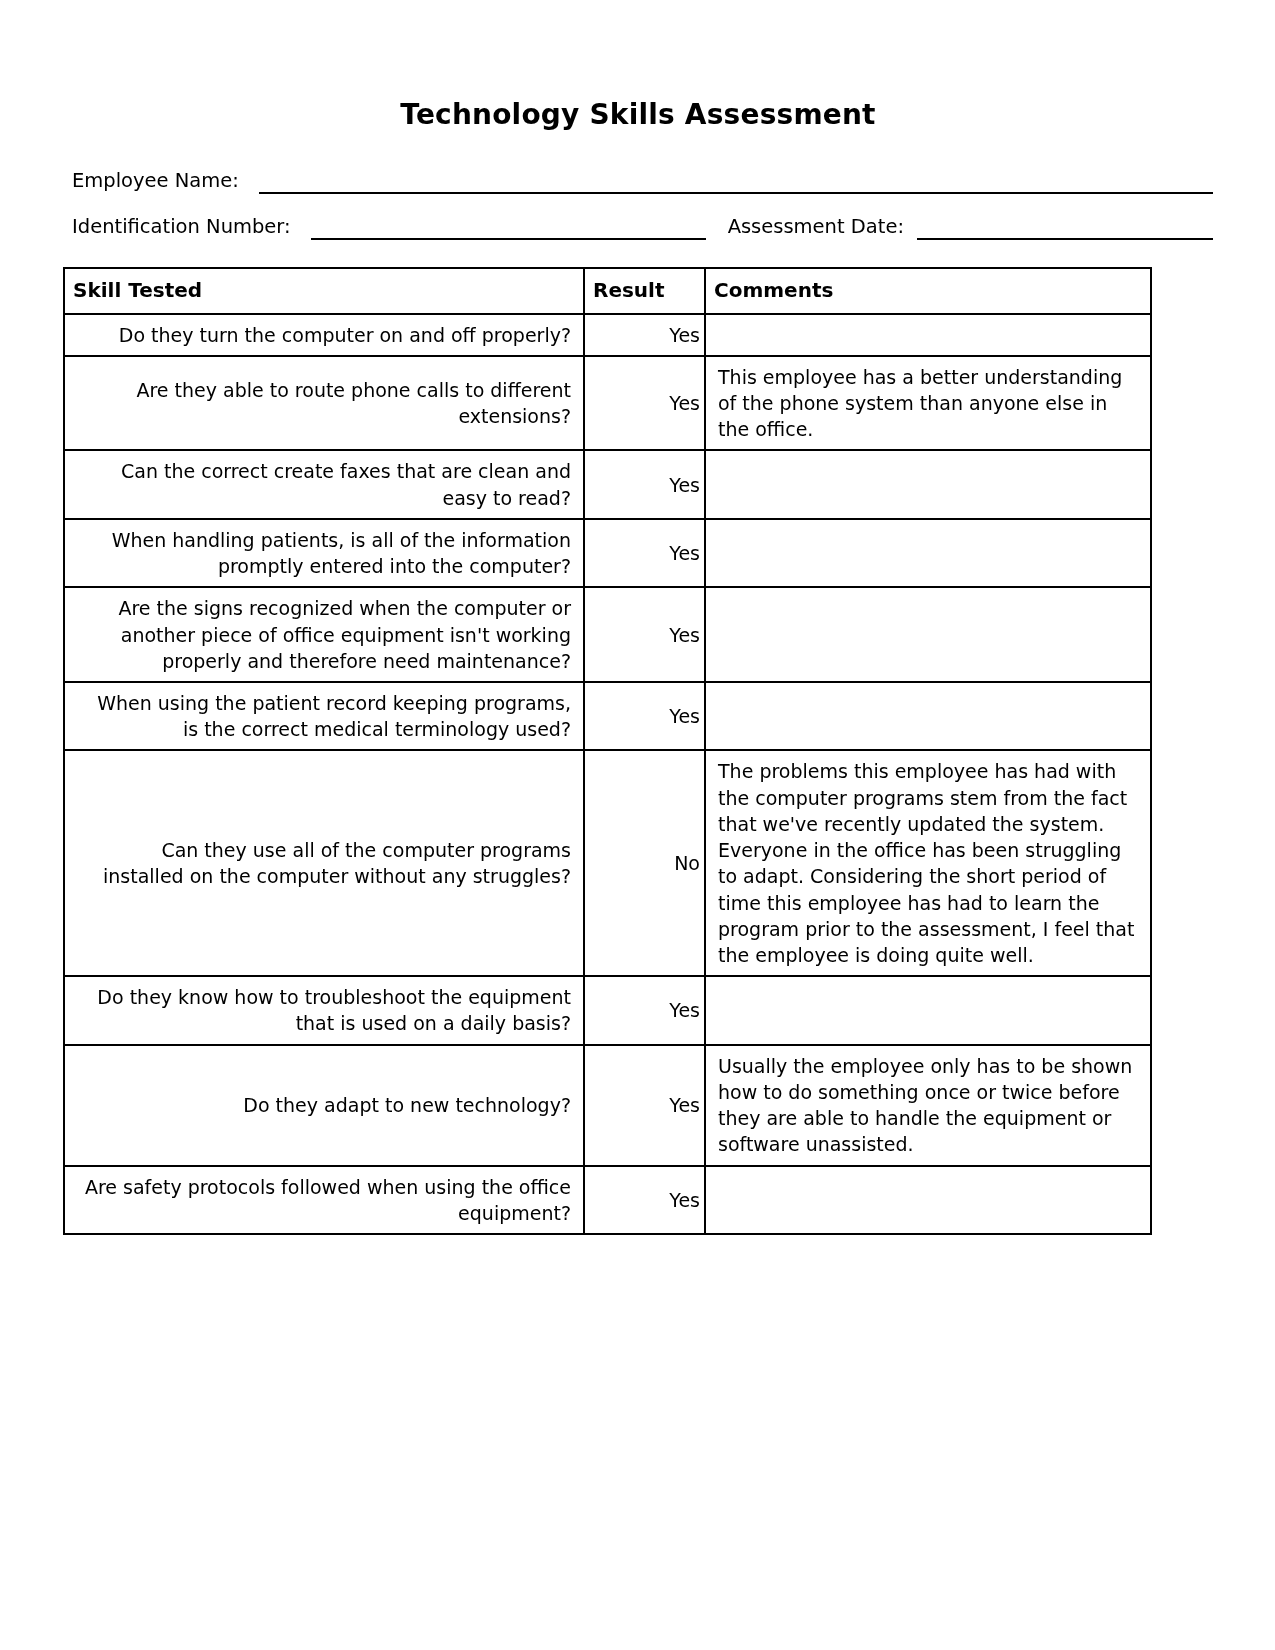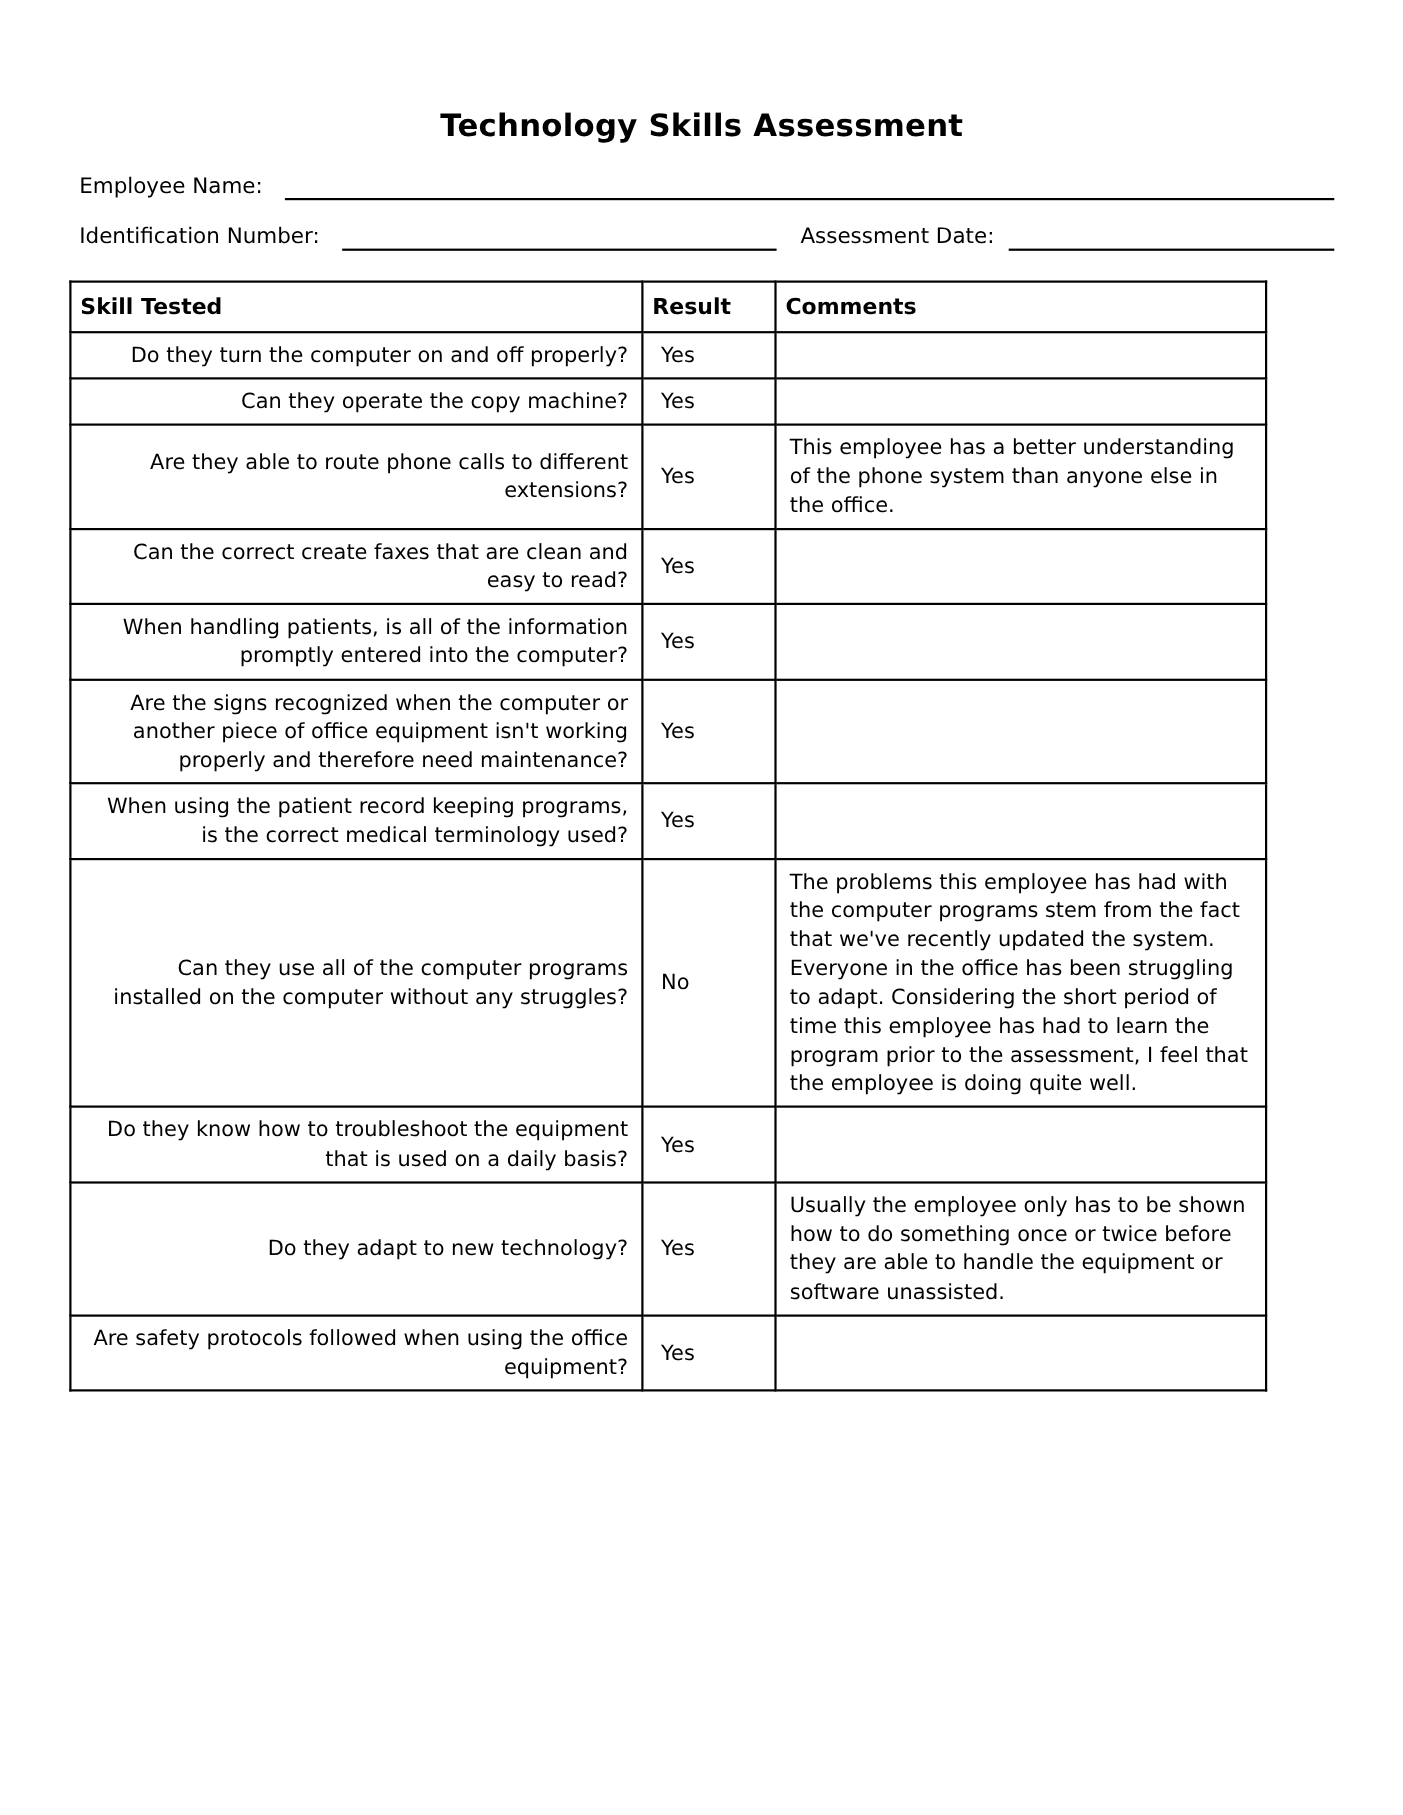--- a/index.html
+++ b/index.html
@@ -22,21 +22,21 @@
     padding: 98px 62px 0 63px;
   }
   .doc-title {
     text-align: center;
     font-size: 28px;
     font-weight: bold;
     letter-spacing: 0.2px;
     margin: 0 0 0 0;
   }
   .fields {
-    margin-top: 24px;
+    margin-top: 36px;
     text-align: right;
   }
   .field-row {
     display: flex;
     align-items: flex-end;
     font-size: 19.5px;
     margin-bottom: 19px;
   }
   .field-label {
     white-space: nowrap;
@@ -76,22 +76,22 @@
     padding: 8px 8px;
   }
   .col-skill   { width: 520px; }
   .col-result  { width: 121px; }
   .col-comment { width: 446px; }
   td.cell-skill {
     text-align: right;
     padding: 7px 12px;
   }
   td.cell-result {
-    text-align: left;
-    padding: 7px 16px;
+    text-align: right;
+    padding: 7px 4px;
   }
   td.cell-comment {
     text-align: left;
     padding: 7px 12px;
   }
 </style>
 </head>
 <body>
 
 <div class="page">
@@ -127,25 +127,20 @@
     <thead>
       <tr>
         <th>Skill Tested</th>
         <th>Result</th>
         <th>Comments</th>
       </tr>
     </thead>
     <tbody>
       <tr>
         <td class="cell-skill">Do they turn the computer on and off properly?</td>
-        <td class="cell-result">Yes</td>
-        <td class="cell-comment"></td>
-      </tr>
-      <tr>
-        <td class="cell-skill">Can they operate the copy machine?</td>
         <td class="cell-result">Yes</td>
         <td class="cell-comment"></td>
       </tr>
       <tr>
         <td class="cell-skill">Are they able to route phone calls to different extensions?</td>
         <td class="cell-result">Yes</td>
         <td class="cell-comment">This employee has a better understanding of the phone system than anyone else in the office.</td>
       </tr>
       <tr>
         <td class="cell-skill">Can the correct create faxes that are clean and easy to read?</td>

